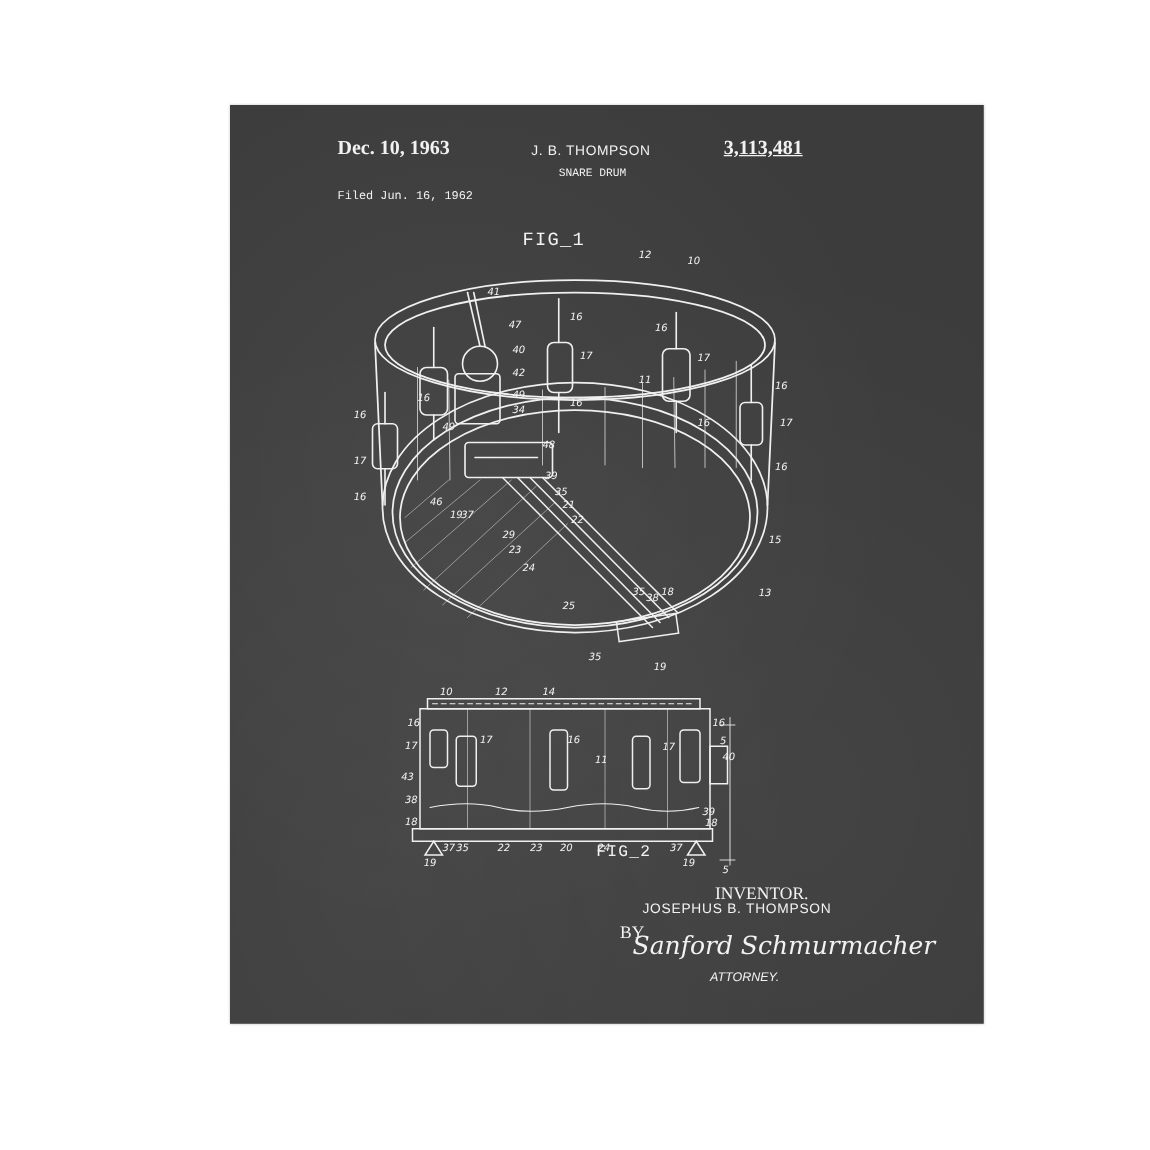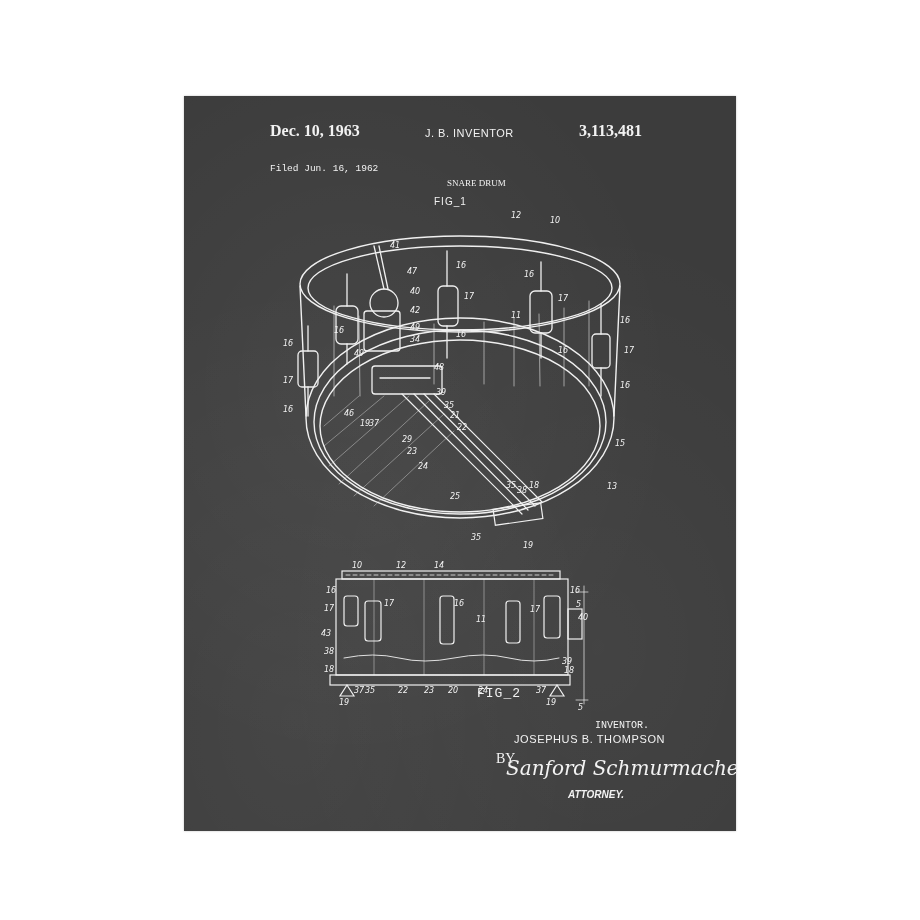--- a/index.html
+++ b/index.html
@@ -1,52 +1,52 @@
 <!DOCTYPE html>
 <html><head>
 <meta charset="utf-8">
 <style>
   html, body { margin:0; padding:0; }
   body {
     width:920px; height:920px; background:#ffffff; position:relative; overflow:hidden;
     font-family:"Liberation Sans", sans-serif;
   }
   .board {
-    position:absolute; left:184px; top:96px; width:552px; height:735px;
+    position:absolute; left:184px; top:84px; width:603px; height:735px;
     background:#3c3c3c;
     background-image:
       radial-gradient(ellipse at 30% 40%, rgba(255,255,255,0.05), rgba(0,0,0,0) 60%),
       radial-gradient(ellipse at 75% 75%, rgba(255,255,255,0.04), rgba(0,0,0,0) 55%),
       radial-gradient(ellipse at 20% 85%, rgba(255,255,255,0.05), rgba(0,0,0,0) 50%);
     box-shadow: 0 0 2px rgba(0,0,0,0.25);
     overflow:hidden;
   }
   .txt { position:absolute; color:#f2f2f2; white-space:nowrap; }
   .date { left:86px; top:26px; font-family:"Liberation Serif", serif; font-size:16px; font-weight:bold; }
   .inventor-top { left:241px; top:31px; font-size:11px; letter-spacing:0.5px; }
-  .patent-no { left:395px; top:26px; font-family:"Liberation Serif", serif; font-size:16px; font-weight:bold; }
-  .title { left:263px; top:50px; font-family:Liberation Serif, serif; font-size:9px;margin-top:32px; }
+  .patent-no { left:395px; top:26px; font-family:"Liberation Serif", serif; font-size:16px; font-weight:bold;text-decoration:underline; }
+  .title { left:263px; top:50px; font-family:Liberation Mono, monospace; font-size:9px; }
   .filed { left:86px; top:67px; font-family:"Liberation Mono", monospace; font-size:9.5px; }
-  .fig1 { left:234px; top:100px; font-family:Liberation Sans, sans-serif; font-size:10px; letter-spacing:1px;margin-left:16px; }
+  .fig1 { left:234px; top:100px; font-family:Liberation Mono, monospace; font-size:15px; letter-spacing:1px; }
   .fig2 { left:293px; top:590px; font-family:"Liberation Mono", monospace; font-size:13px; letter-spacing:1px; }
-  .inv-label { left:388px; top:624px; font-family:Liberation Mono, monospace; font-size:10px;margin-left:23px; }
+  .inv-label { left:388px; top:624px; font-family:Liberation Serif, serif; font-size:14px; }
   .inv-name { left:330px; top:637px; font-size:11px; letter-spacing:0.6px; }
   .by { left:312px; top:655px; font-family:"Liberation Serif", serif; font-size:14px; }
   .signature { left:322px; top:660px; font-family:"DejaVu Serif", serif; font-size:20px; font-style:italic; }
-  .attorney { left:384px; top:693px; font-size:10px; font-style:italic;font-weight:bold; }
+  .attorney { left:384px; top:693px; font-size:10px; font-style:italic; }
   svg.drawing { position:absolute; left:0; top:0; }
   .lbl { fill:#f2f2f2; font-family:"DejaVu Sans", sans-serif; font-size:8px; font-style:italic; }
 </style>
 </head>
 <body>
 
 <div class="board">
 
   <div class="txt date">Dec. 10, 1963</div>
-  <div class="txt inventor-top">J. B. INVENTOR</div>
+  <div class="txt inventor-top">J. B. THOMPSON</div>
   <div class="txt patent-no">3,113,481</div>
   <div class="txt title">SNARE DRUM</div>
   <div class="txt filed">Filed Jun. 16, 1962</div>
 
   <svg class="drawing" width="552" height="735" viewBox="0 0 552 735" fill="none" stroke="#f0f0f0" stroke-width="1.4" stroke-linecap="round">
 
     <g>
 
       <ellipse cx="276" cy="188" rx="160" ry="48"></ellipse>
       <ellipse cx="276" cy="192" rx="152" ry="42"></ellipse>

